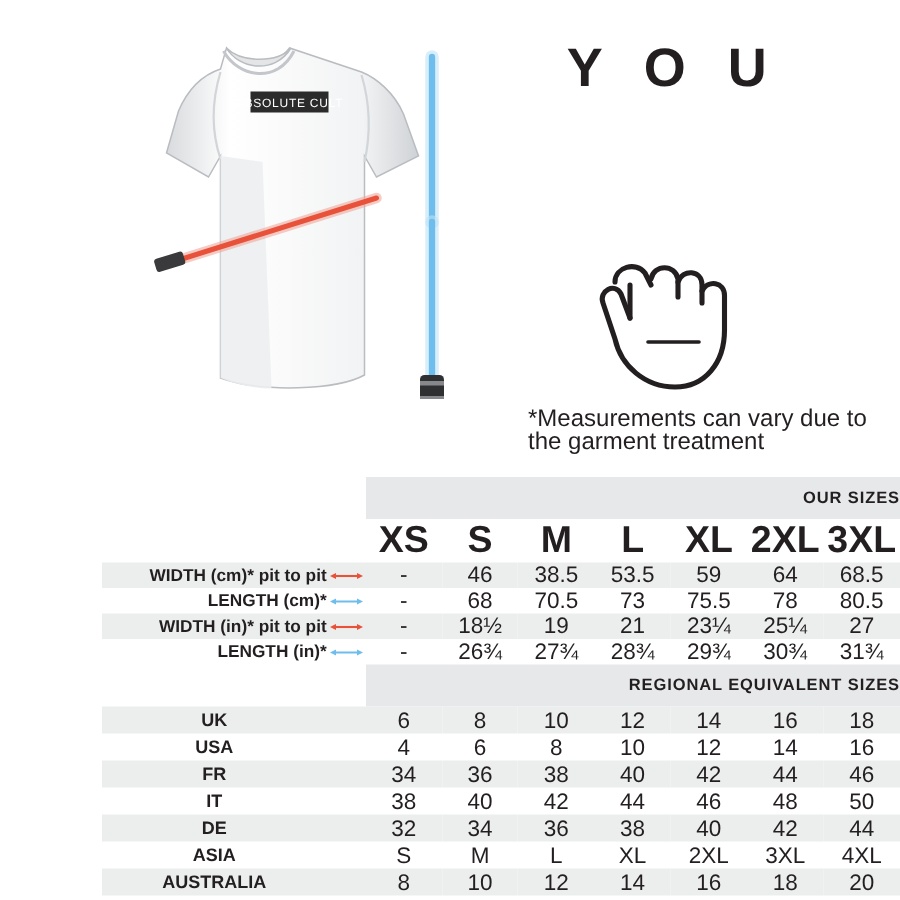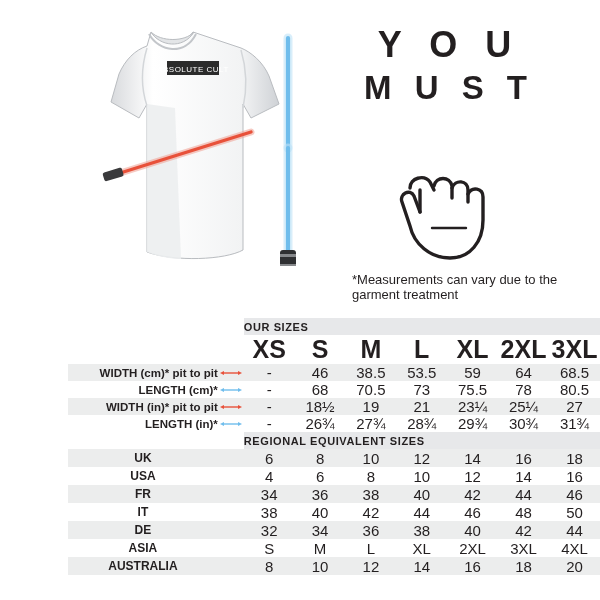--- a/index.html
+++ b/index.html
@@ -31,34 +31,34 @@
   .hand{position:absolute;left:380px;top:168px;width:140px;height:96px;}
 
   
   .titlerow{position:relative;height:42px;}
   .title{
     position:absolute;left:72px;top:-4px;
     font-size:30px;font-weight:bold;letter-spacing:-0.5px;color:#231f20;
   }
   .note{
     position:absolute;left:352px;top:0px;width:230px;
-    font-size:13px;line-height:15px;color:#231f20;
+    font-size:16px;line-height:15px;color:#231f20;
   }
 
   
   .tbl{
     position:absolute;left:68px;top:318px;width:532px;
     border-collapse:collapse;
     font-size:13px;
   }
   .tbl td,.tbl th{padding:0;border:0;}
   .band{
     background:#e7e8ea;
-    text-align:left;font-weight:bold;font-size:11px;letter-spacing:0.6px;
-    height:17px;color:#231f20;
+    text-align:right;font-weight:bold;font-size:11px;letter-spacing:0.6px;
+    height:28px;color:#231f20;
   }
   .sizehdr td{
     text-align:center;font-weight:bold;font-size:25px;height:26px;color:#231f20;
   }
   .rowlbl{
     text-align:right;font-size:11.5px;font-weight:bold;white-space:nowrap;
     padding-right:4px;color:#231f20;
   }
   .rowlbl .thin{font-weight:bold;}
   .val{text-align:center;font-size:15px;color:#231f20;height:17px;}
@@ -112,21 +112,20 @@
         <line x1="233" y1="130" x2="233" y2="232" stroke="#bfe3f8" stroke-width="9" stroke-linecap="round" opacity="0.6"></line>
         <line x1="233" y1="130" x2="233" y2="232" stroke="#6fbdec" stroke-width="4.2" stroke-linecap="round"></line>
         <rect x="225" y="232" width="16" height="26" rx="3" fill="#2f3032"></rect>
         <rect x="225" y="236" width="16" height="3" fill="#86888b"></rect>
         <rect x="225" y="246" width="16" height="3" fill="#86888b"></rect>
       </svg>
     </div>
 
     <div class="mym">
       <div class="l2">Y O U</div>
-      <div class="l3">M U S T</div>
     </div>
 
     <div class="hand">
       <svg width="140" height="96" viewBox="0 0 140 96" xmlns="http://www.w3.org/2000/svg">
         <g fill="none" stroke="#231f20" stroke-width="3.4" stroke-linejoin="round" stroke-linecap="round">
           <path d="M30 20 C30 10 44 6 50 14 L54 22"></path>
           <path d="M54 18 C56 8 70 8 72 18 L72 30"></path>
           <path d="M72 20 C75 11 88 12 88 22 L88 34"></path>
           <path d="M88 26 C92 18 103 20 103 29 L103 52 C103 74 90 90 70 90 C50 90 34 76 30 58 L22 34 C19 26 30 20 34 28 L40 44"></path>
           <path d="M40 44 L40 22"></path>

